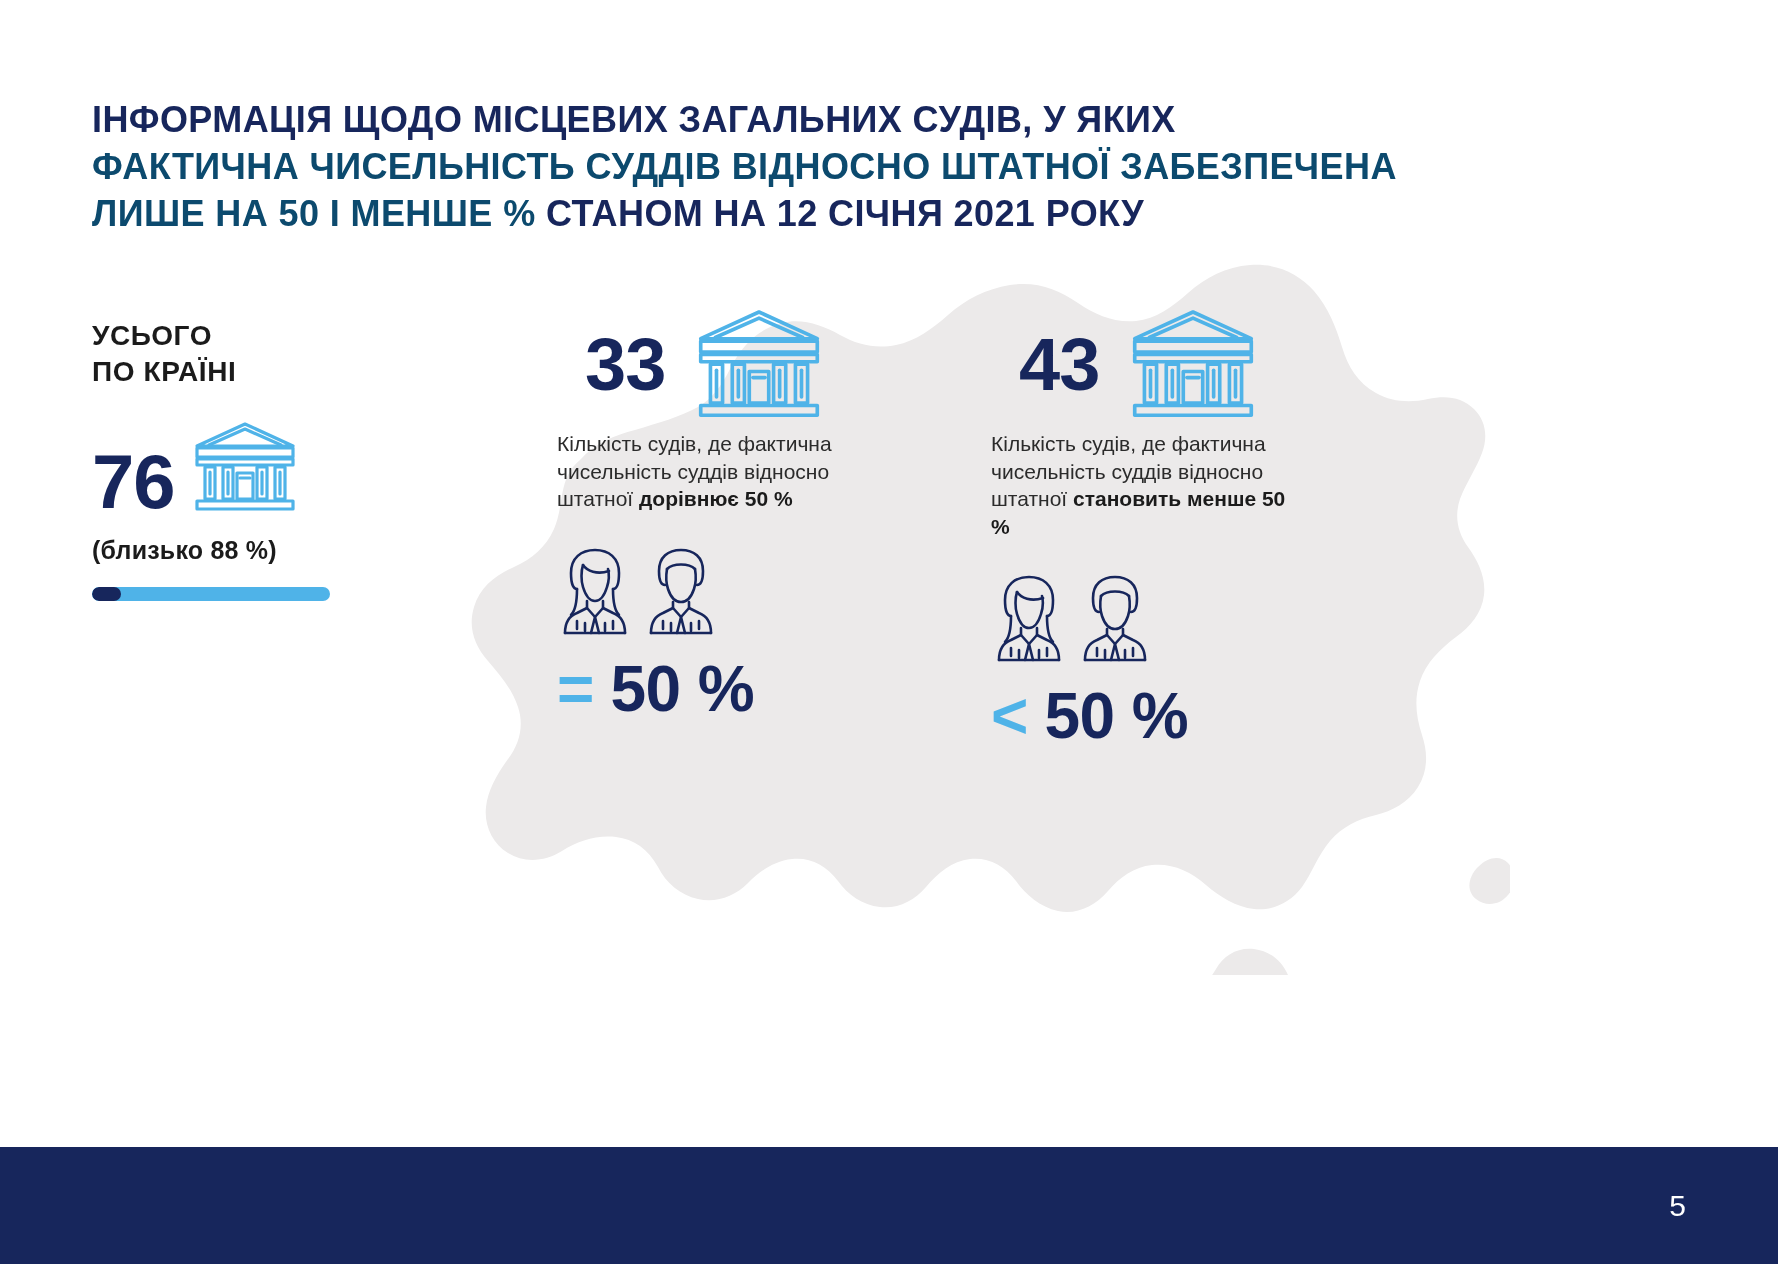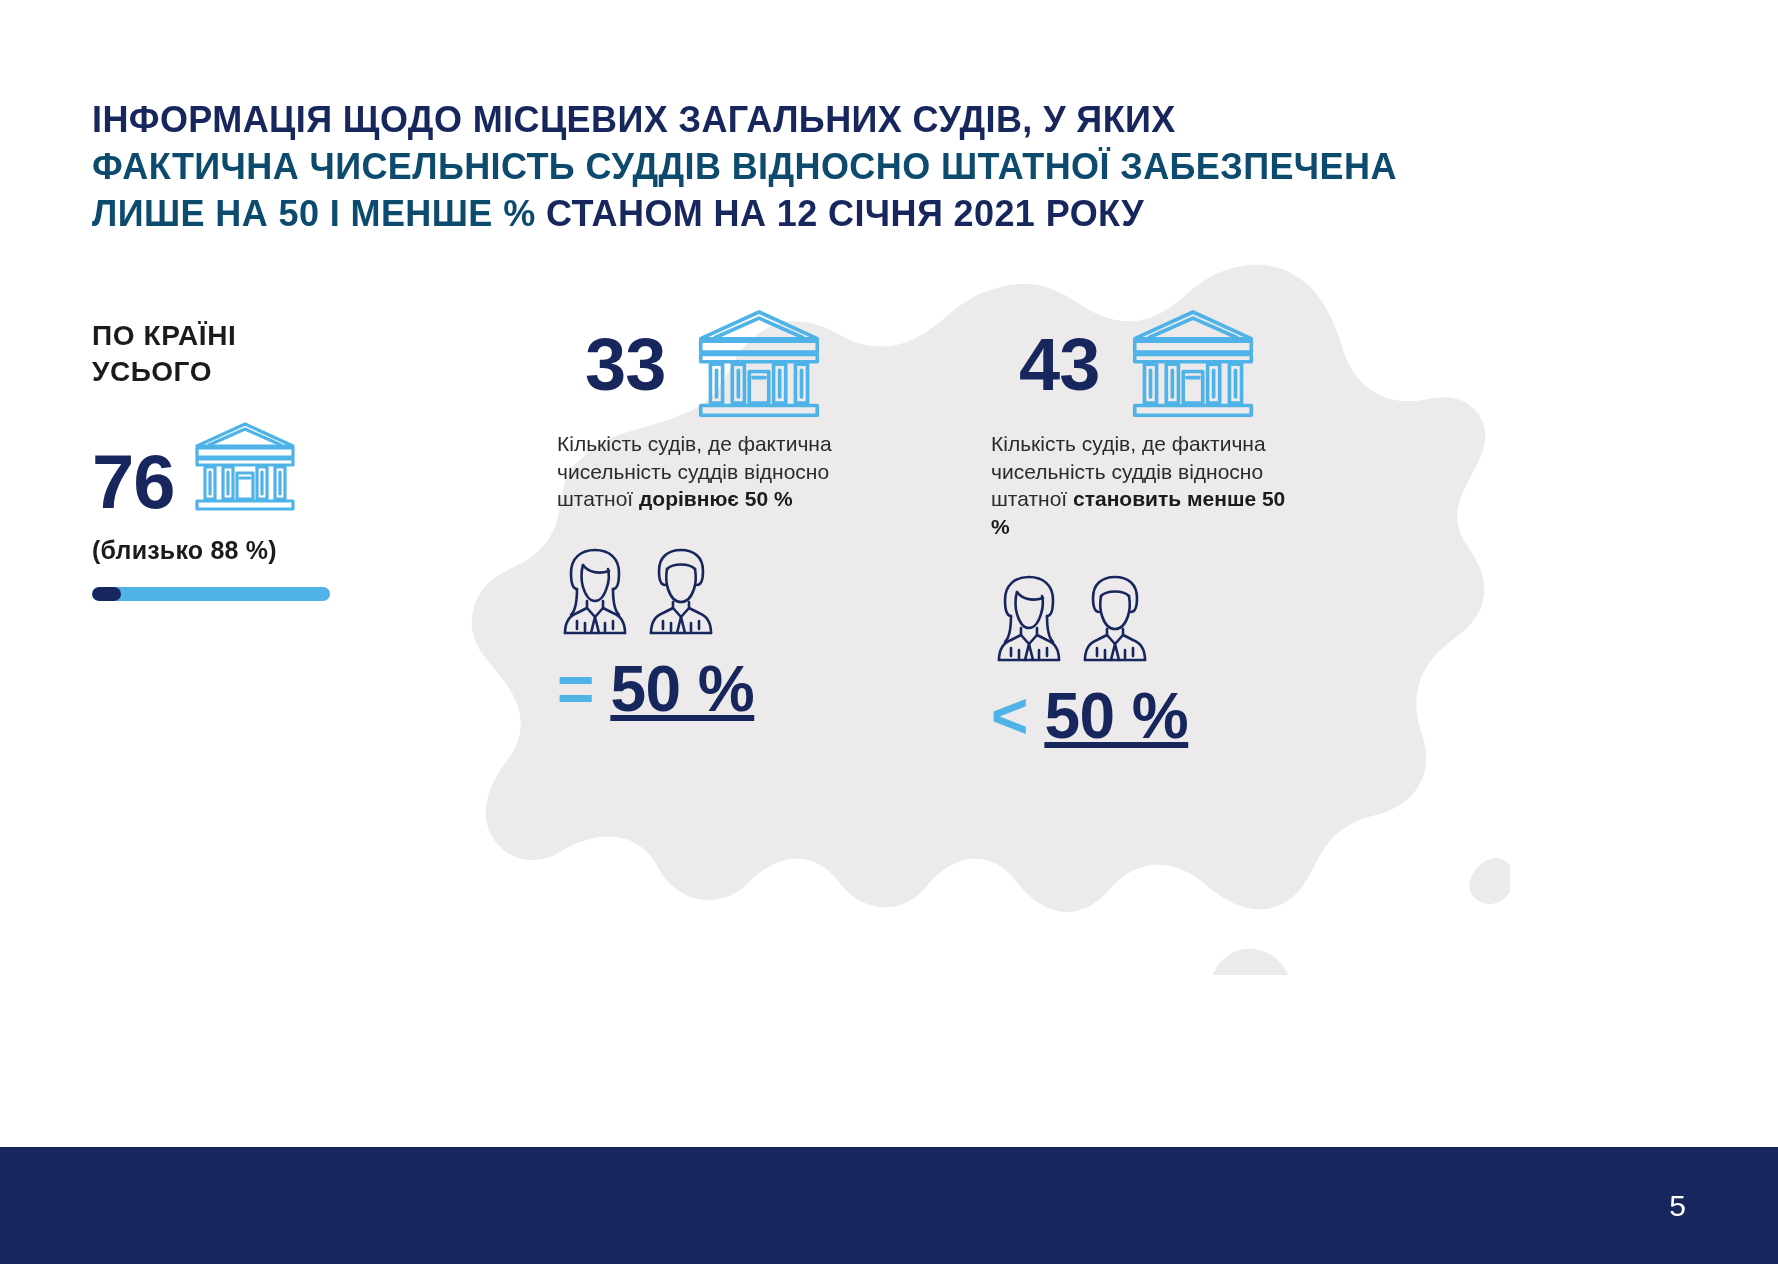--- a/index.html
+++ b/index.html
@@ -160,21 +160,20 @@
     font-weight: 700;
     line-height: 64px;
     margin-right: 16px;
   }
   .compare-val {
     color: #17265c;
     font-size: 64px;
     font-weight: 700;
     line-height: 64px;
     letter-spacing: -0.5px;
-    text-decoration: underline;
   }
 
   
   .footer-bar {
     position: absolute;
     left: 0;
     bottom: 0;
     width: 1778px;
     height: 117px;
     background: #17265c;
@@ -278,22 +277,22 @@
     </svg>
   </div>
 
   <div class="title-block">
     <div class="title-line t-dark">ІНФОРМАЦІЯ ЩОДО МІСЦЕВИХ ЗАГАЛЬНИХ СУДІВ, У ЯКИХ</div>
     <div class="title-line t-light">ФАКТИЧНА ЧИСЕЛЬНІСТЬ СУДДІВ ВІДНОСНО ШТАТНОЇ ЗАБЕЗПЕЧЕНА</div>
     <div class="title-line"><span class="t-light">ЛИШЕ НА 50 І МЕНШЕ %</span><span class="t-dark">&nbsp;</span><span class="t-dark">СТАНОМ НА 12 СІЧНЯ 2021 РОКУ</span></div>
   </div>
 
   <div class="total-panel">
+    <div class="total-label">УСЬОГО</div>
     <div class="total-label">ПО КРАЇНІ</div>
-    <div class="total-label">УСЬОГО</div>
 
     <div class="total-row">
       <div class="total-number">76</div>
       <div class="total-icon">
         <svg width="112" height="96" viewBox="0 0 112 96" xmlns="http://www.w3.org/2000/svg">
           <g fill="none" stroke="#4fb3e8" stroke-width="3.2" stroke-linejoin="round" stroke-linecap="round">
             <path d="M8 28 L56 6 L104 28 Z"></path>
             <path d="M20 27 L56 11 L92 27"></path>
             <rect x="8" y="30" width="96" height="9"></rect>
             <rect x="8" y="41" width="96" height="6"></rect>

